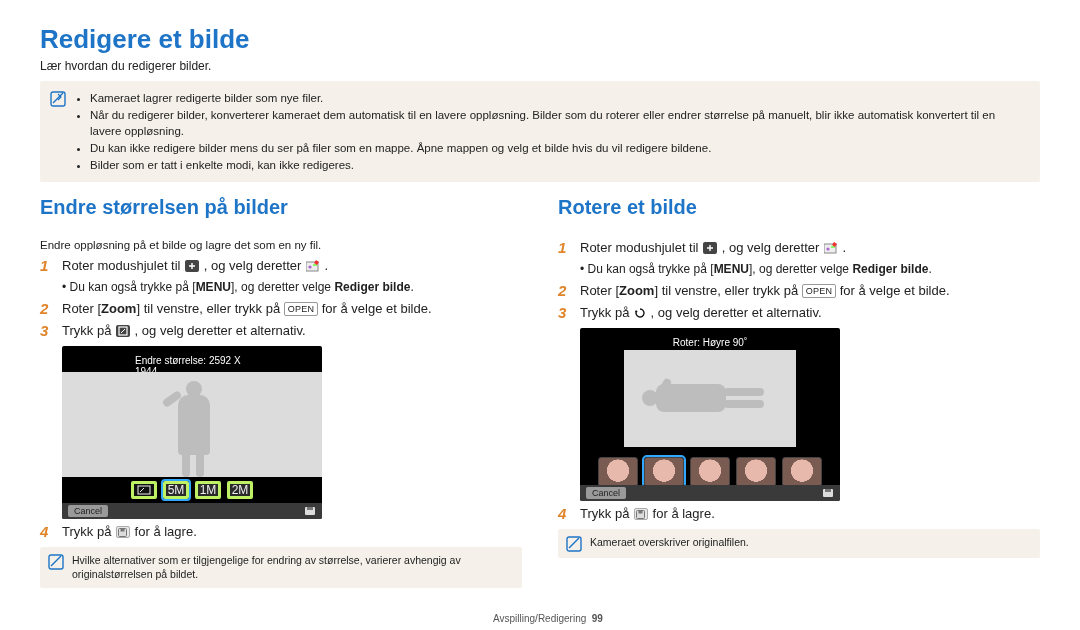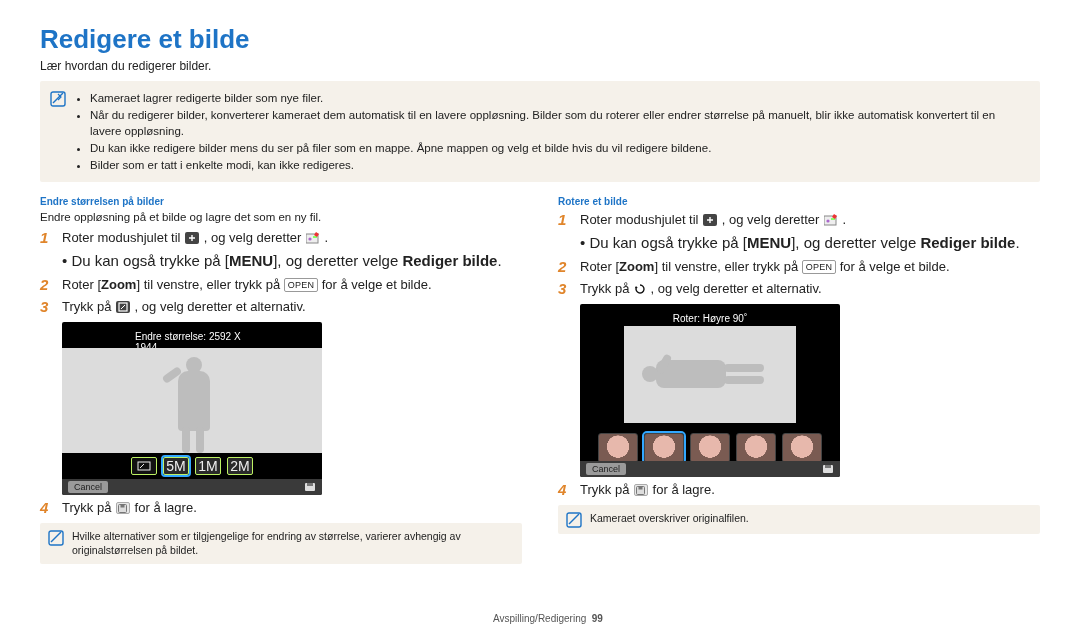--- a/index.html
+++ b/index.html
@@ -43,37 +43,37 @@
     display:inline-flex;align-items:center;justify-content:center;
   }
   .note-icon svg{width:16px;height:16px;}
   ul.bullets{margin:0;padding-left:14px;}
   ul.bullets li{margin:1px 0;line-height:1.4;}
 
   .cols{display:flex;gap:36px;margin-top:6px;}
   .col{flex:1 1 0;min-width:0;}
   h2.sect{
     color:var(--accent);
-    font-size:10px;
+    font-size:20px;
     font-weight:700;
-    margin:0 0 4px 0;
+    margin:0 0 20px 0;
   }
   .lead{font-size:11.5px;margin:0 0 6px 0;}
 
   ol.steps{list-style:none;margin:0;padding:0;}
   ol.steps>li{display:flex;gap:8px;margin:4px 0;align-items:flex-start;}
   .num{
     color:var(--orange);
     font-style:italic;
     font-weight:700;
     font-size:15px;
     width:14px;flex:0 0 14px;line-height:1.2;
   }
   .body{flex:1;font-size:13px;line-height:1.35;}
-  .sub{margin:2px 0 0 22px;font-size:15px;line-height:1.35;}
+  .sub{margin:2px 0 0 22px;font-size:12px;line-height:1.35;}
   .sub::before{content:"• ";}
 
   .keycap{
     display:inline-block;border:1px solid #999;border-radius:2px;
     padding:0 3px;font-size:9px;line-height:12px;vertical-align:1px;
     background:#fff;font-family:Liberation Sans, sans-serif;letter-spacing:.2px;
   }
   .micon{
     display:inline-flex;width:14px;height:12px;vertical-align:-1px;
     background:#444;border-radius:2px;margin:0 1px;
@@ -101,22 +101,22 @@
   .silh .body{position:absolute;left:26px;top:18px;width:32px;height:60px;background:#bdbdbd;border-radius:10px 10px 4px 4px;}
   .silh .arm{position:absolute;left:10px;top:18px;width:20px;height:8px;background:#bdbdbd;border-radius:4px;transform:rotate(-35deg);}
   .silh .leg1{position:absolute;left:30px;top:74px;width:8px;height:26px;background:#bdbdbd;border-radius:4px;}
   .silh .leg2{position:absolute;left:44px;top:74px;width:8px;height:26px;background:#bdbdbd;border-radius:4px;}
 
   .screen .thumbs{
     position:absolute;left:0;right:0;bottom:16px;height:26px;display:flex;gap:6px;
     align-items:center;justify-content:center;
   }
   .tchip{
-    width:26px;height:18px;background:#2a2a2a;border:1px solid #bef264;border-radius:2px;
-    display:flex;align-items:center;justify-content:center;color:#eee;font-size:14px;
+    width:26px;height:18px;background:#2a2a2a;border:3px solid #bef264;border-radius:2px;
+    display:flex;align-items:center;justify-content:center;color:#eee;font-size:12px;
   }
   .tchip.sel{outline:2px solid #31a7ff;}
   .tchip.blank{background:#111;}
   .screen2 .viewport2{
     position:absolute;left:44px;right:44px;top:22px;bottom:54px;background:#dcdcdc;
     display:flex;align-items:center;justify-content:center;
   }
   
   .silhR{position:relative;width:140px;height:40px;}
   .silhR .head{position:absolute;left:2px;top:12px;width:16px;height:16px;background:#bdbdbd;border-radius:50%;}

